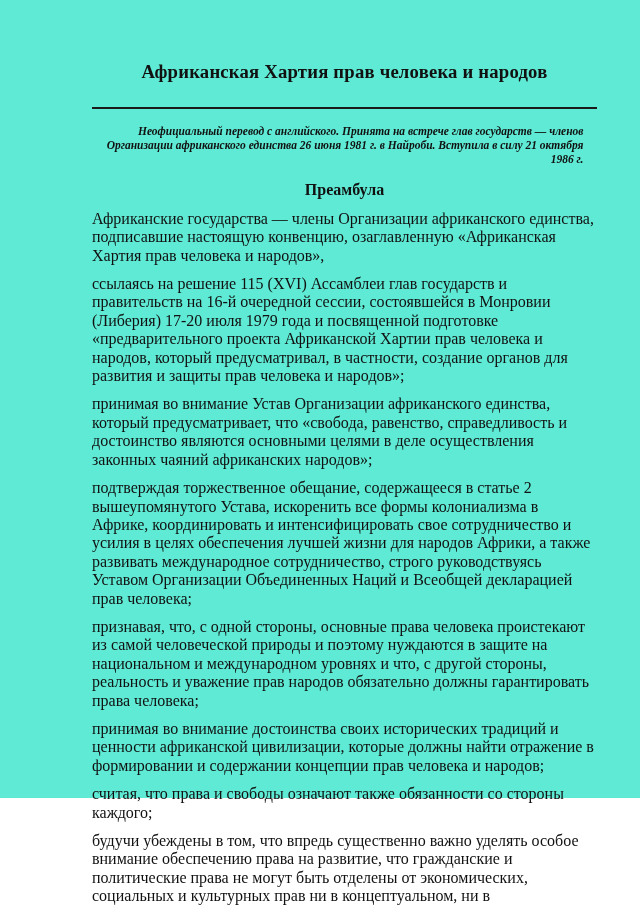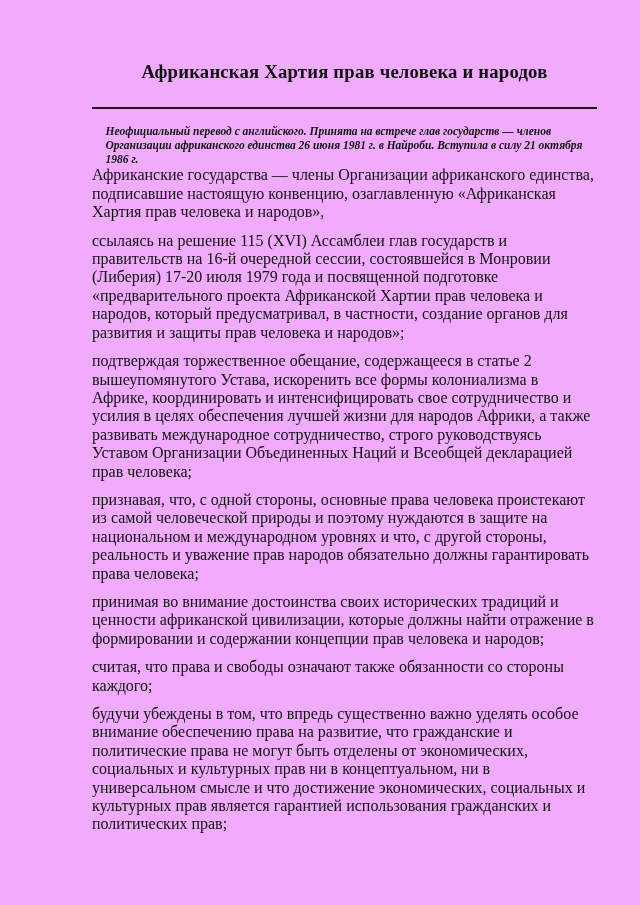--- a/index.html
+++ b/index.html
@@ -6,22 +6,22 @@
   html, body {
     width: 640px;
     height: 905px;
     background: #ffffff;
     font-family: "Liberation Serif", "DejaVu Serif", serif;
     color: #111111;
     overflow: hidden;
   }
   .page {
     width: 640px;
-    height: 905px;
-    background: #f0abfc;
+    height: 798px;
+    background: #5eead4;
     position: relative;
   }
   .content {
     position: absolute;
     left: 92px;
     top: 0;
     width: 505px;
   }
   .doc-title {
     margin-top: 61px;
@@ -37,21 +37,21 @@
     margin-top: 24px;
     width: 100%;
   }
   .doc-note {
     margin: 15px auto 0 auto;
     max-width: 478px;
     font-size: 11.5px;
     line-height: 14px;
     font-weight: bold;
     font-style: italic;
-    text-align: left;
+    text-align: right;
   }
   .section-heading {
     margin-top: 15px;
     margin-bottom: 10px;
     font-size: 16px;
     line-height: 1.15;
     font-weight: bold;
     text-align: center;
   }
   .body-text p {
@@ -66,24 +66,26 @@
 
 <div class="page">
   <div class="content">
 
     <h1 class="doc-title">Африканская Хартия прав человека и народов</h1>
 
     <hr class="title-rule">
 
     <p class="doc-note">Неофициальный перевод с английского. Принята на встрече глав государств — членов Организации африканского единства 26 июня 1981 г. в Найроби. Вступила в силу 21 октября 1986 г.</p>
 
+    <h2 class="section-heading">Преамбула</h2>
 
     <div class="body-text">
       <p>Африканские государства — члены Организации африканского единства, подписавшие настоящую конвенцию, озаглавленную «Африканская Хартия прав человека и народов»,</p>
       <p>ссылаясь на решение 115 (XVI) Ассамблеи глав государств и правительств на 16-й очередной сессии, состоявшейся в Монровии (Либерия) 17-20 июля 1979 года и посвященной подготовке «предварительного проекта Африканской Хартии прав человека и народов, который предусматривал, в частности, создание органов для развития и защиты прав человека и народов»;</p>
+      <p>принимая во внимание Устав Организации африканского единства, который предусматривает, что «свобода, равенство, справедливость и достоинство являются основными целями в деле осуществления законных чаяний африканских народов»;</p>
       <p>подтверждая торжественное обещание, содержащееся в статье 2 вышеупомянутого Устава, искоренить все формы колониализма в Африке, координировать и интенсифицировать свое сотрудничество и усилия в целях обеспечения лучшей жизни для народов Африки, а также развивать международное сотрудничество, строго руководствуясь Уставом Организации Объединенных Наций и Всеобщей декларацией прав человека;</p>
       <p>признавая, что, с одной стороны, основные права человека проистекают из самой человеческой природы и поэтому нуждаются в защите на национальном и международном уровнях и что, с другой стороны, реальность и уважение прав народов обязательно должны гарантировать права человека;</p>
       <p>принимая во внимание достоинства своих исторических традиций и ценности африканской цивилизации, которые должны найти отражение в формировании и содержании концепции прав человека и народов;</p>
       <p>считая, что права и свободы означают также обязанности со стороны каждого;</p>
       <p>будучи убеждены в том, что впредь существенно важно уделять особое внимание обеспечению права на развитие, что гражданские и политические права не могут быть отделены от экономических, социальных и культурных прав ни в концептуальном, ни в универсальном смысле и что достижение экономических, социальных и культурных прав является гарантией использования гражданских и политических прав;</p>
     </div>
 
   </div>
 </div>
 

